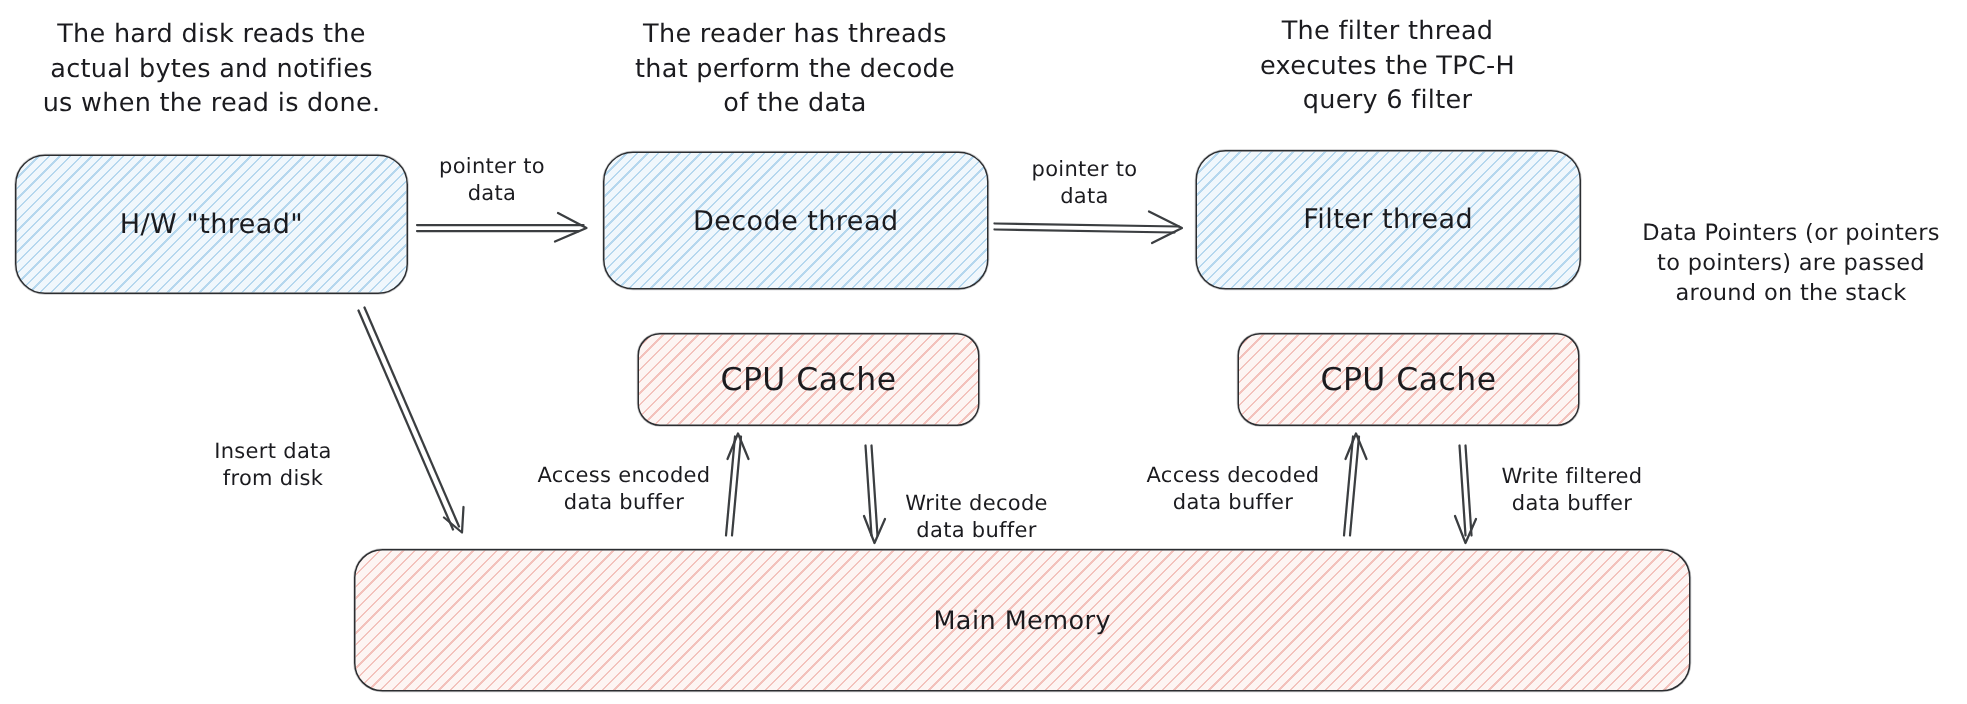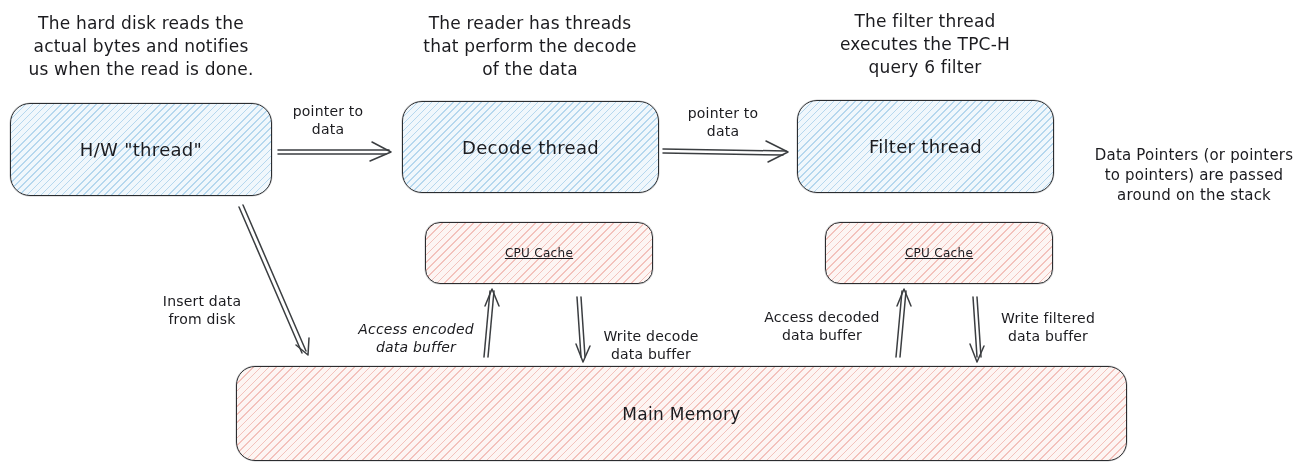--- a/index.html
+++ b/index.html
@@ -32,21 +32,21 @@
       var(--blue-fill) 1.1px, var(--blue-fill) 5px);
     border-radius:20px;
   }
   .box.pink{
     background:repeating-linear-gradient(135deg,
       var(--pink-hatch) 0px, var(--pink-hatch) 1.1px,
       var(--pink-fill) 1.1px, var(--pink-fill) 5.5px);
     border-radius:15px;
   }
   .box.pink.wide{border-radius:19px; font-size:17px;}
-  .cache{font-size:12px;text-decoration:underline;}
+  .cache{font-size:21px;}
   svg.arrows{position:absolute; left:0; top:0; pointer-events:none;}
   svg.arrows path{stroke:var(--arrow); stroke-width:1.5; fill:none; stroke-linecap:round; stroke-linejoin:round;}
 </style>
 </head>
 <body>
 
 <div class="canvas">
 
   <div class="label note-lg" style="left:390px; top:12px; width:280px;">The reader has threads
 that perform the decode
@@ -80,23 +80,23 @@
   </div>
 
   <div class="box pink wide" style="left:236px; top:366px; width:891px; height:95px;">
     <span>Main Memory</span>
   </div>
 
   <div class="label note-sm" style="left:283px; top:102px; width:90px;">pointer to
 data</div>
   <div class="label note-sm" style="left:678px; top:104px; width:90px;">pointer to
 data</div>
-  <div class="label note-sm" style="left:147px; top:292px; width:110px;">Insert data
+  <div class="label note-sm" style="left:127px; top:292px; width:110px;">Insert data
 from disk</div>
-  <div class="label note-sm" style="left:352px; top:320px; width:128px;font-style:italic;">Access encoded
+  <div class="label note-sm" style="left:352px; top:308px; width:128px;">Access encoded
 data buffer</div>
   <div class="label note-sm" style="left:595px; top:327px; width:112px;">Write decode
 data buffer</div>
   <div class="label note-sm" style="left:758px; top:308px; width:128px;">Access decoded
 data buffer</div>
   <div class="label note-sm" style="left:992px; top:309px; width:112px;">Write filtered
 data buffer</div>
 
   <svg class="arrows" width="1311" height="469" viewBox="0 0 1311 469">
     <g>

